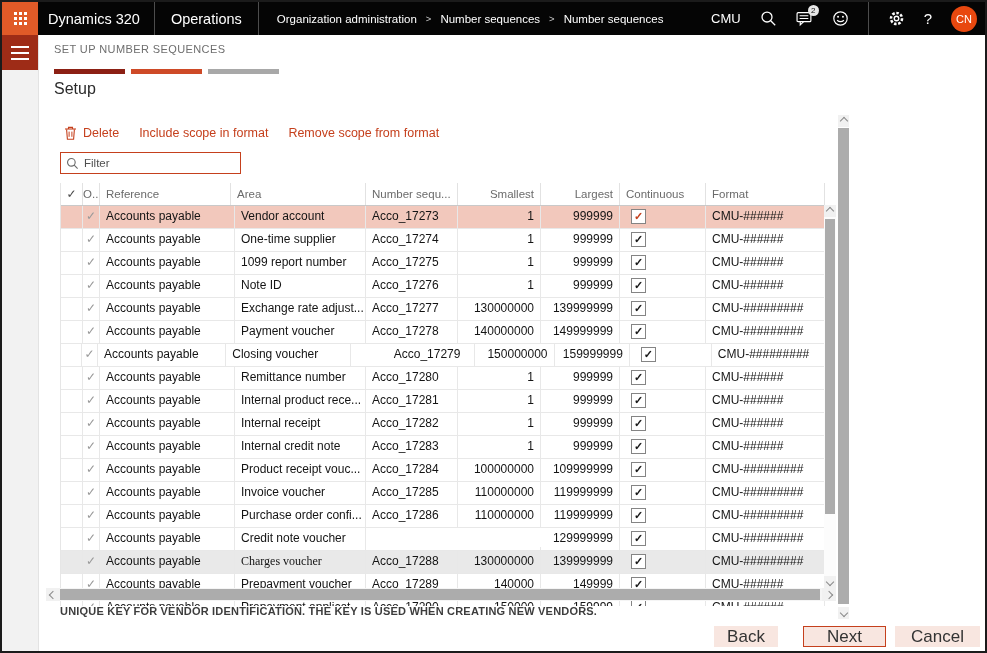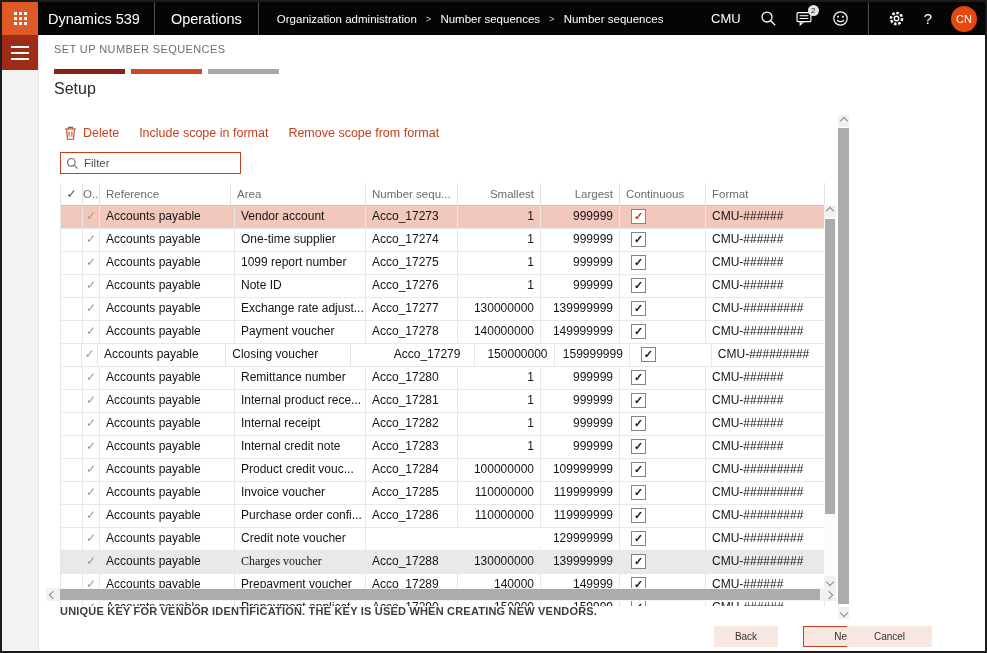--- a/index.html
+++ b/index.html
@@ -77,24 +77,24 @@
   .hsb .sbtn{width:14px;flex:0 0 auto;}
   .hthumb{width:760px;margin:1px 0;background:var(--scrollbar-thumb,#ACACAC);flex:0 0 auto;cursor:pointer;}
   .htrack{flex:1;}
   .pagesb{position:absolute;left:836px;top:113px;width:11px;height:504px;}
   .pagesb .sbtn{position:absolute;left:0;width:11px;height:12px;top:0;}
   .pagesb .sbtn.pbottom{top:492px;}
   .pthumb{position:absolute;left:0;top:13px;width:11px;height:476px;background:var(--scrollbar-thumb,#ACACAC);cursor:pointer;}
 
   
   .helptext{position:absolute;left:58px;top:603px;font-size:11px;font-weight:bold;color:#3d3d3d;letter-spacing:.2px;}
-  .fbtn{position:absolute;top:624px;height:21px;background:var(--button-bg,#F8E6E0);border:0;font-family:"Liberation Sans",sans-serif;font-size:10px;color:#333;cursor:pointer;padding:0;}
+  .fbtn{position:absolute;top:624px;height:21px;background:var(--button-bg,#F8E6E0);border:0;font-family:"Liberation Sans",sans-serif;font-size:17px;color:#333;cursor:pointer;padding:0;}
   .fbtn.back{left:712px;width:64px;}
   .fbtn.next{left:801px;width:83px;border:1px solid var(--accent,#C5401D);}
-  .fbtn.cancel{left:845px;width:85px;}
+  .fbtn.cancel{left:893px;width:85px;}
 </style>
 </head>
 <body>
 
 <div class="window">
 
   <div class="topbar">
     <div class="waffle">
       <svg width="15" height="15" viewBox="0 0 15 15">
         <g fill="#fff">
@@ -103,21 +103,21 @@
             <rect x="11" y="1" width="3" height="3"></rect>
           <rect x="1" y="6" width="3" height="3"></rect>
             <rect x="6" y="6" width="3" height="3"></rect>
             <rect x="11" y="6" width="3" height="3"></rect>
           <rect x="1" y="11" width="3" height="3"></rect>
             <rect x="6" y="11" width="3" height="3"></rect>
             <rect x="11" y="11" width="3" height="3"></rect>
         </g>
       </svg>
     </div>
-    <div class="brand">Dynamics 539</div>
+    <div class="brand">Dynamics 320</div>
     <div class="vdiv"></div>
     <div class="appname">Operations</div>
     <div class="vdiv"></div>
     <div class="breadcrumb">
         <span class="bc-item">Organization administration</span>
         <span class="bc-sep">&gt;</span>
         <span class="bc-item">Number sequences</span>
         <span class="bc-sep">&gt;</span>
         <span class="bc-item">Number sequences</span>
       </div>
@@ -334,21 +334,21 @@
             <div class="cell" style="width: 92px;">Acco_17283</div>
             <div class="cell num" style="width: 83px;">1</div>
             <div class="cell num" style="width: 79px;">999999</div>
             <div class="cell" style="width: 86px;"><span class="checkbox"><span class="mark">✓</span></span></div>
             <div class="cell" style="width: 119px;">CMU-######</div>
           </div>
           <div class="grow">
             <div class="cell center" style="width: 22px;"></div>
             <div class="cell center" style="width: 17px;"><span class="ocheck">✓</span></div>
             <div class="cell" style="width: 135px;">Accounts payable</div>
-            <div class="cell" style="width: 131px;">Product credit vouc...</div>
+            <div class="cell" style="width: 131px;">Product receipt vouc...</div>
             <div class="cell" style="width: 92px;">Acco_17284</div>
             <div class="cell num" style="width: 83px;">100000000</div>
             <div class="cell num" style="width: 79px;">109999999</div>
             <div class="cell" style="width: 86px;"><span class="checkbox"><span class="mark">✓</span></span></div>
             <div class="cell" style="width: 119px;">CMU-#########</div>
           </div>
           <div class="grow">
             <div class="cell center" style="width: 22px;"></div>
             <div class="cell center" style="width: 17px;"><span class="ocheck">✓</span></div>
             <div class="cell" style="width: 135px;">Accounts payable</div>

